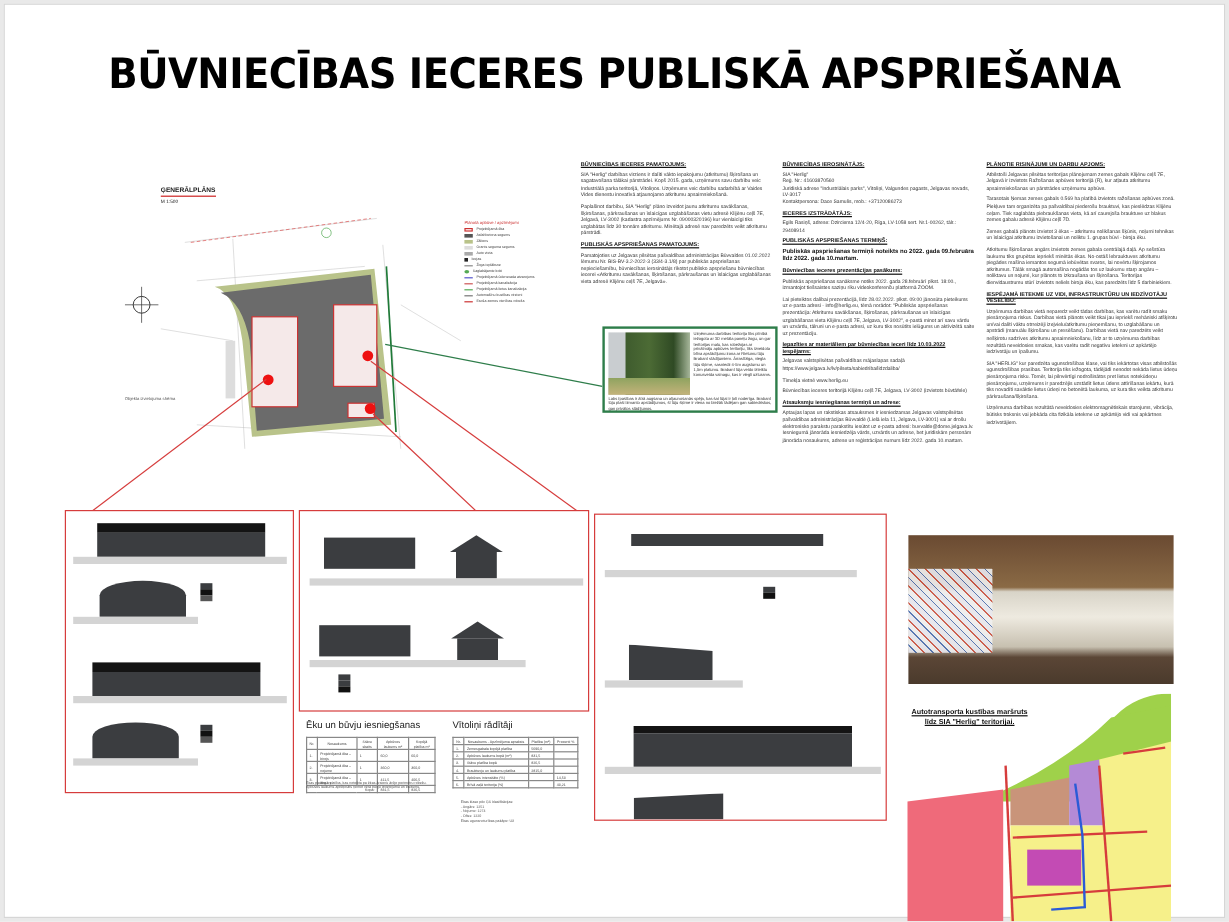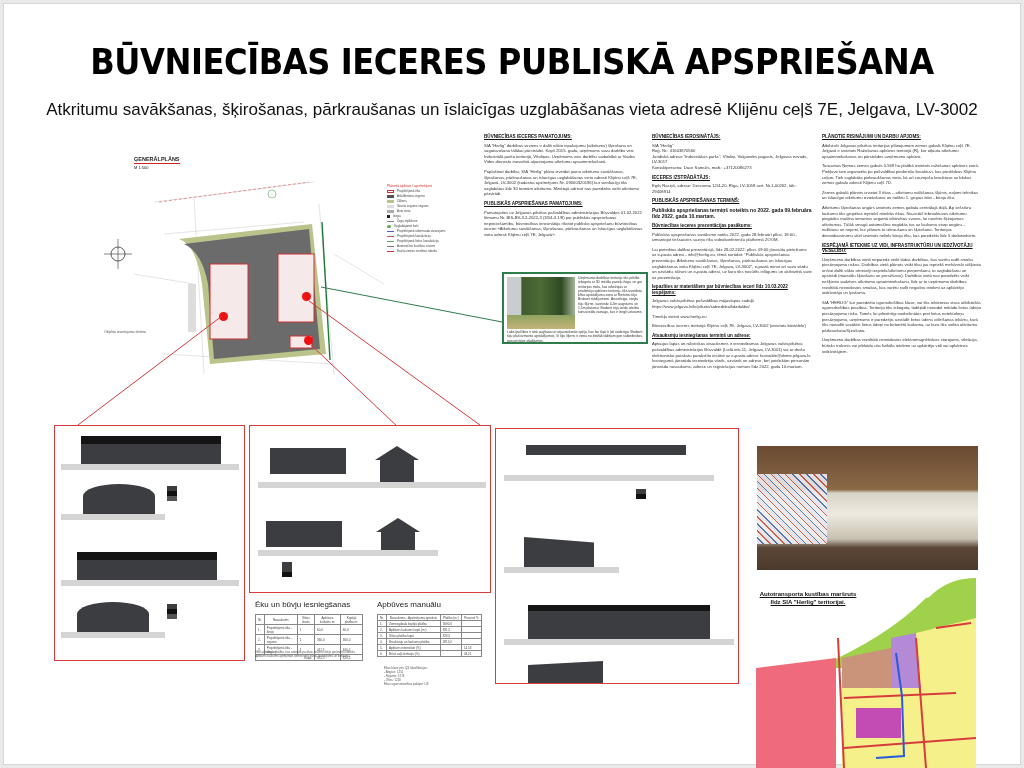--- a/index.html
+++ b/index.html
@@ -38,21 +38,20 @@
   .waste::before { content: ""; position: absolute; left: 0; top: 28px; width: 70px; height: 70px; background: repeating-linear-gradient(45deg, #e8e8ef 0 4px, #4c6fb0 4px 5px, #f0f0f0 5px 9px, #c54 9px 10px); opacity: .9; }
   .route-title { position: absolute; left: 754px; top: 586px; width: 100px; text-align: center; font-size: 6px; font-weight: bold; text-decoration: underline; color: #111; line-height: 8px; }
   .map { position: absolute; left: 752px; top: 574px; width: 220px; height: 190px; overflow: hidden; }
 </style>
 </head>
 <body>
 
 <div class="sheet">
 
   <div class="title">BŪVNIECĪBAS IECERES PUBLISKĀ APSPRIEŠANA</div>
-  <div class="subtitle">Atkritumu savākšanas, šķirošanas, pārkraušanas un īslaicīgas uzglabāšanas vieta adresē Klijēnu ceļš 7E, Jelgava, LV-3002</div>
 
   <div class="plan">
     <div class="plan-title">ĢENERĀLPLĀNS</div>
     <div class="plan-scale">M 1:500</div>
     <svg width="380" height="270" style="position:absolute;left:0;top:0">
       <g stroke="#bbb" stroke-width="0.4" fill="none">
         <line x1="50" y1="58" x2="210" y2="38"></line>
         <line x1="60" y1="90" x2="200" y2="78"></line>
         <line x1="30" y1="130" x2="90" y2="140"></line>
         <line x1="230" y1="110" x2="280" y2="140"></line>
@@ -228,21 +227,21 @@
           <td>831,5</td>
           <td>826,5</td>
     </tr>
   </tbody>
     </table>
   <div class="mini" style="left:251px;top:646px;width:110px">
     <div>Ēkas platība – platība, kas noteikta pa ēkas ārsienu ārējo perimetru robežu.</div>
     <div>Apbūves laukums aprēķināts ņemot vērā būvju izvietojumu un biezumu.</div>
   </div>
 
-  <div class="tbl-title" style="left:373px;top:596px">Apbūves manuālu</div>
+  <div class="tbl-title" style="left:373px;top:596px">Vītoliņi rādītāji</div>
   <table class="t" style="left:373px;top:610px;width:105px">
     <tbody>
         <tr>
       <th>Nr.</th>
       <th>Nosaukums - Apzīmējuma apraksts</th>
       <th>Platība (m²)</th>
       <th>Procenti %</th>
     </tr>
     <tr>
           <td>1.</td>

